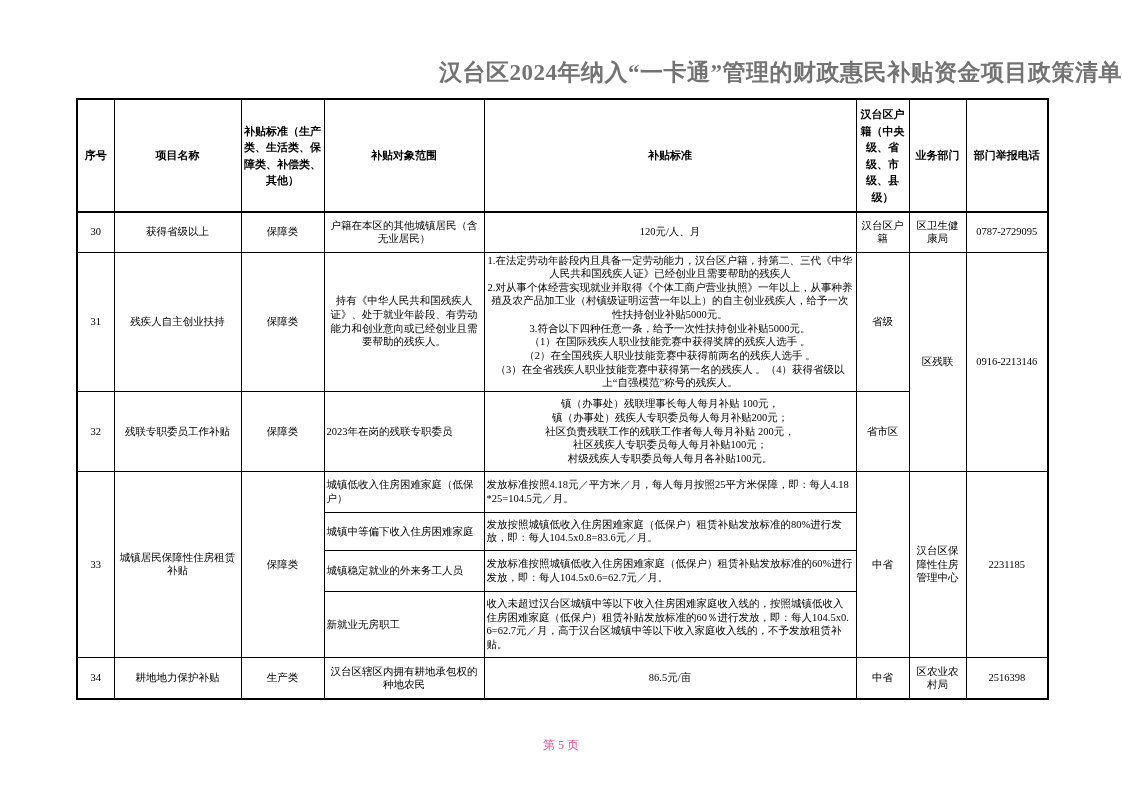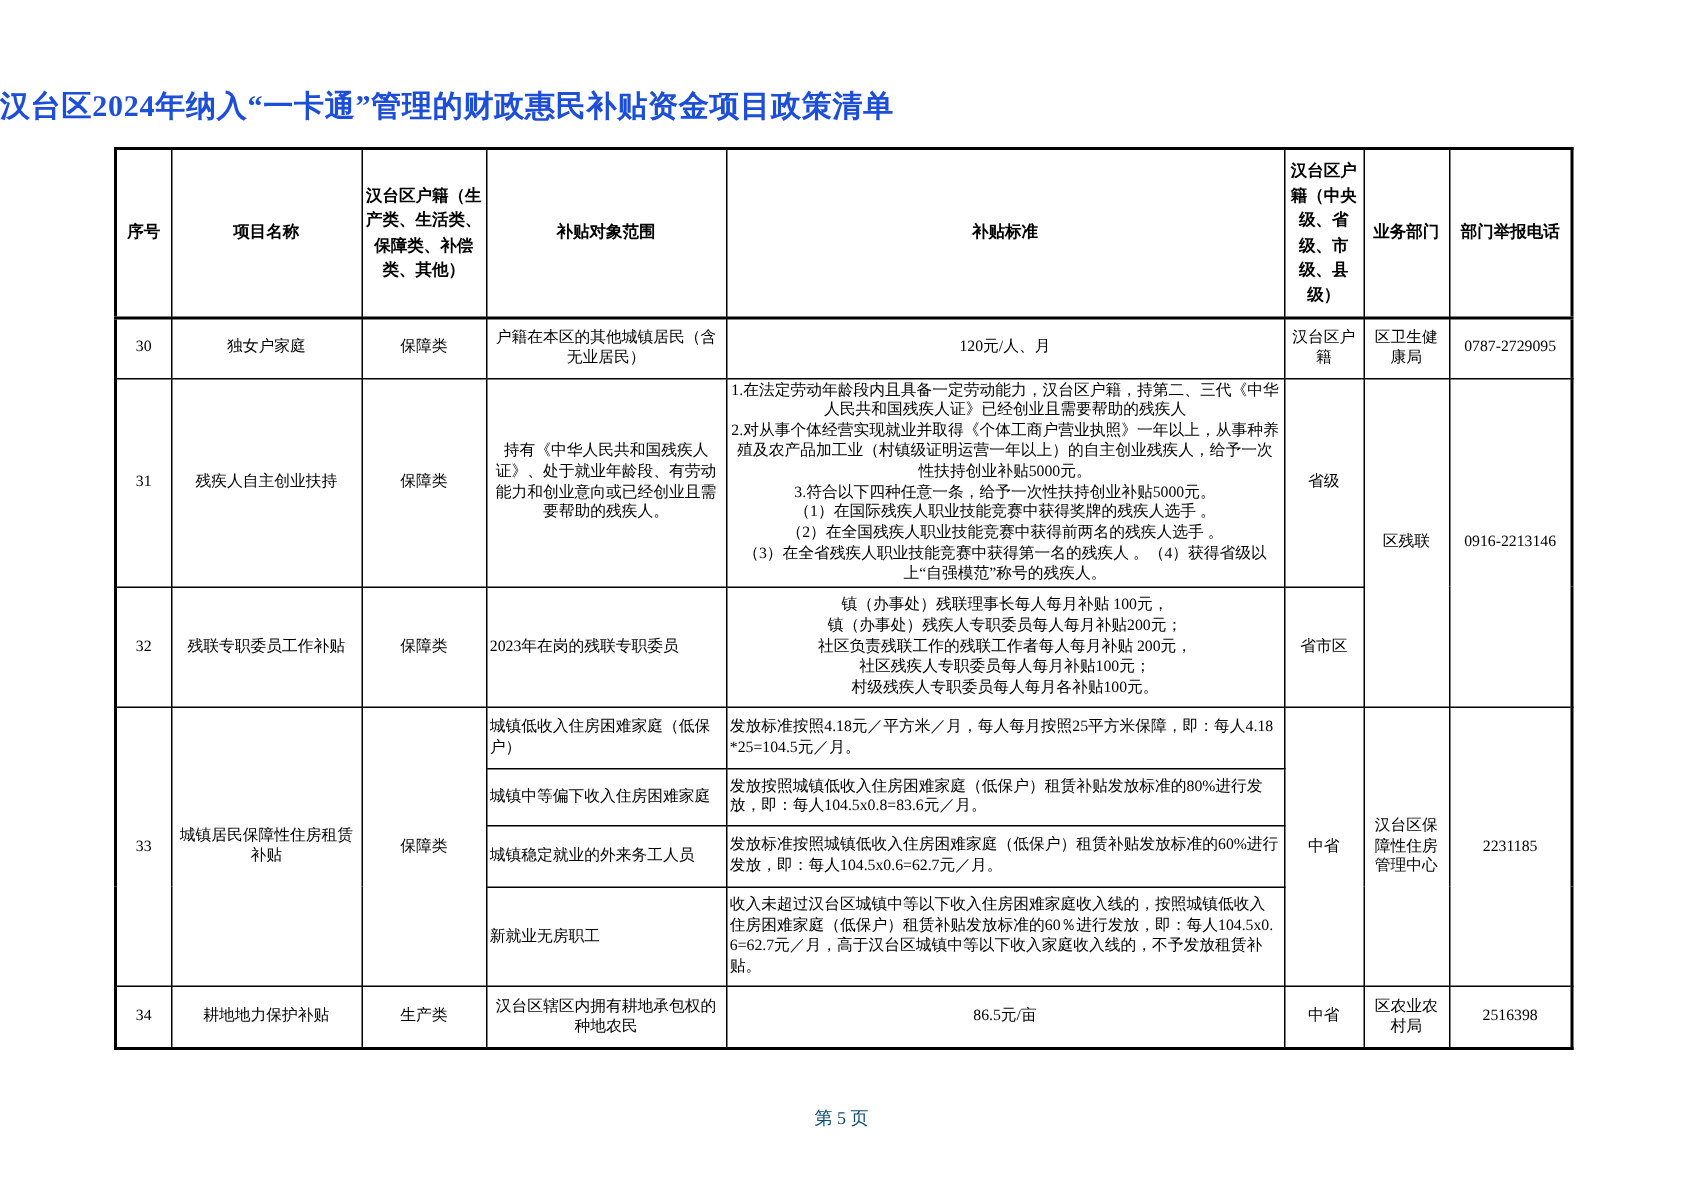--- a/index.html
+++ b/index.html
@@ -4,23 +4,23 @@
 <style>
   html,body { margin:0; padding:0; background:#ffffff; }
   body {
     width:1122px; height:793px;
     font-family:"Liberation Serif","DejaVu Serif",serif;
     color:#000;
   }
   .page { position:relative; width:1122px; height:793px; background:#fff; overflow:hidden; }
   .doc-title {
     margin:0; padding-top:57px;
-    text-align:left;
-    font-size:20px; font-weight:bold; letter-spacing:0.5px;
-    color:#1d4ed8;
+    text-align:right;
+    font-size:23px; font-weight:bold; letter-spacing:0.5px;
+    color:#737373;
   }
   table.policy-table {
     position:absolute; left:76px; top:98px;
     width:971px;
     border-collapse:collapse; table-layout:fixed;
     border:2px solid #000;
   }
   .policy-table th, .policy-table td {
     border:1px solid #000;
     font-size:10.5px;
@@ -39,21 +39,21 @@
   .h-r30  { height:40px;padding-left:16px; }
   .h-r31  { height:134px; }
   .h-r32  { height:80px; }
   .h-r33a { height:41px; }
   .h-r33b { height:38px;margin-top:32px; }
   .h-r33c { height:41px;margin-left:40px; }
   .h-r33d { height:66px; }
   .h-r34  { height:42px; }
   .page-footer {
     position:absolute; left:0; right:0; top:737px;
-    text-align:center; font-size:12px; color:#0c4a6e;
+    text-align:center; font-size:12px; color:#ec4899;
   }
 </style>
 </head>
 <body>
 
 <div class="page">
 
   <h1 class="doc-title">汉台区2024年纳入“一卡通”管理的财政惠民补贴资金项目政策清单</h1>
 
   <table class="policy-table">
@@ -64,32 +64,32 @@
         <col style="width:160px">
       <col style="width:372px">
         <col style="width:53px">
         <col style="width:57px">
         <col style="width:82px">
     </colgroup>
     <thead>
       <tr class="h-head">
         <th>序号</th>
         <th>项目名称</th>
-        <th>汉台区户籍（生产类、生活类、保障类、补偿类、其他）</th>
+        <th>补贴标准（生产类、生活类、保障类、补偿类、其他）</th>
         <th>补贴对象范围</th>
         <th>补贴标准</th>
         <th>汉台区户籍（中央级、省级、市级、县级）</th>
         <th>业务部门</th>
         <th>部门举报电话</th>
       </tr>
     </thead>
     <tbody>
       <tr class="h-r30">
         <td>30</td>
-        <td>独女户家庭</td>
+        <td>获得省级以上</td>
         <td>保障类</td>
         <td>户籍在本区的其他城镇居民（含无业居民）</td>
         <td>120元/人、月</td>
         <td>汉台区户籍</td>
         <td>区卫生健康局</td>
         <td>0787-2729095</td>
       </tr>
       <tr class="h-r31">
         <td>31</td>
         <td>残疾人自主创业扶持</td>

